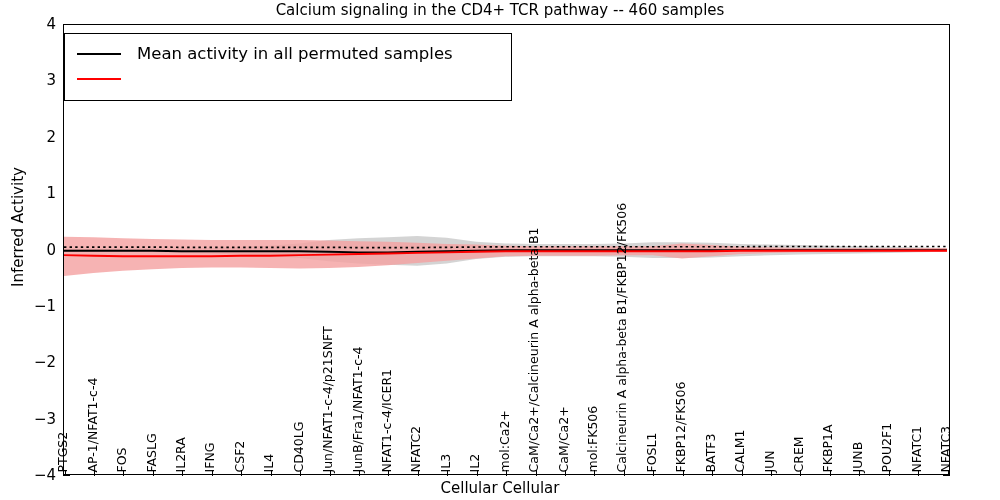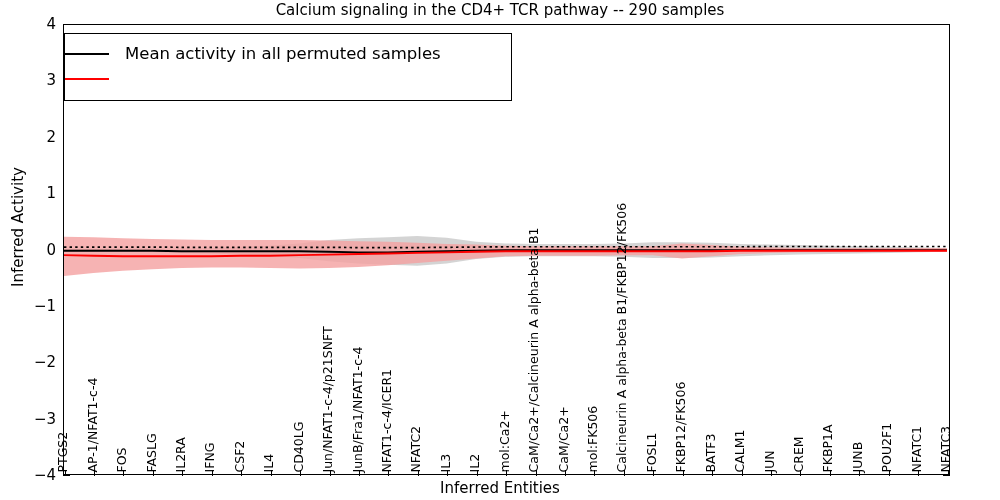--- a/index.html
+++ b/index.html
@@ -107,21 +107,21 @@
   }
   
   #legend {
     position: absolute;
     left: 64px;
     top: 33px;
     width: 448px;
     box-sizing: border-box;
     border: 1.5px solid #000000;
     background: #ffffff;
-    padding: 7px 12px 9px 0;
+    padding: 7px 12px 9px 12px;
   }
   .legend-row {
     display: flex;
     align-items: center;
     height: 25px;
   }
   .legend-swatch {
     width: 44px;
     height: 0;
     margin-right: 16px;
@@ -131,21 +131,21 @@
     font-size: 16.5px;
     color: #000000;
     white-space: nowrap;
   }
 </style>
 </head>
 <body>
 
 <div id="figure">
 
-  <div id="chart-title">Calcium signaling in the CD4+ TCR pathway -- 290 samples</div>
+  <div id="chart-title">Calcium signaling in the CD4+ TCR pathway -- 460 samples</div>
 
   <div id="y-axis-label">Inferred Activity</div>
   <div id="y-tick-labels">
       <div class="ytick-label" style="top: 475px;">−4</div>
       <div class="ytick-label" style="top: 418.625px;">−3</div>
       <div class="ytick-label" style="top: 362.25px;">−2</div>
       <div class="ytick-label" style="top: 305.875px;">−1</div>
       <div class="ytick-label" style="top: 249.5px;">0</div>
       <div class="ytick-label" style="top: 193.125px;">1</div>
       <div class="ytick-label" style="top: 136.75px;">2</div>
@@ -243,21 +243,21 @@
       <div class="xtick-mark" style="left: 741.567px;"></div>
       <div class="xtick-mark" style="left: 771px;"></div>
       <div class="xtick-mark" style="left: 800.433px;"></div>
       <div class="xtick-mark" style="left: 829.867px;"></div>
       <div class="xtick-mark" style="left: 859.3px;"></div>
       <div class="xtick-mark" style="left: 888.733px;"></div>
       <div class="xtick-mark" style="left: 918.167px;"></div>
       <div class="xtick-mark" style="left: 947.6px;"></div>
     </div>
 
-  <div id="x-axis-label">Inferred Entities</div>
+  <div id="x-axis-label">Cellular Cellular</div>
 
   <div id="legend">
     <div class="legend-row">
       <span class="legend-swatch" style="border-top: 2px solid rgb(0, 0, 0);"></span>
       <span class="legend-text">Mean activity in all permuted samples</span>
     </div>
     <div class="legend-row">
       <span class="legend-swatch" style="border-top: 2px solid rgb(255, 0, 0);"></span>
     </div>
   </div>

